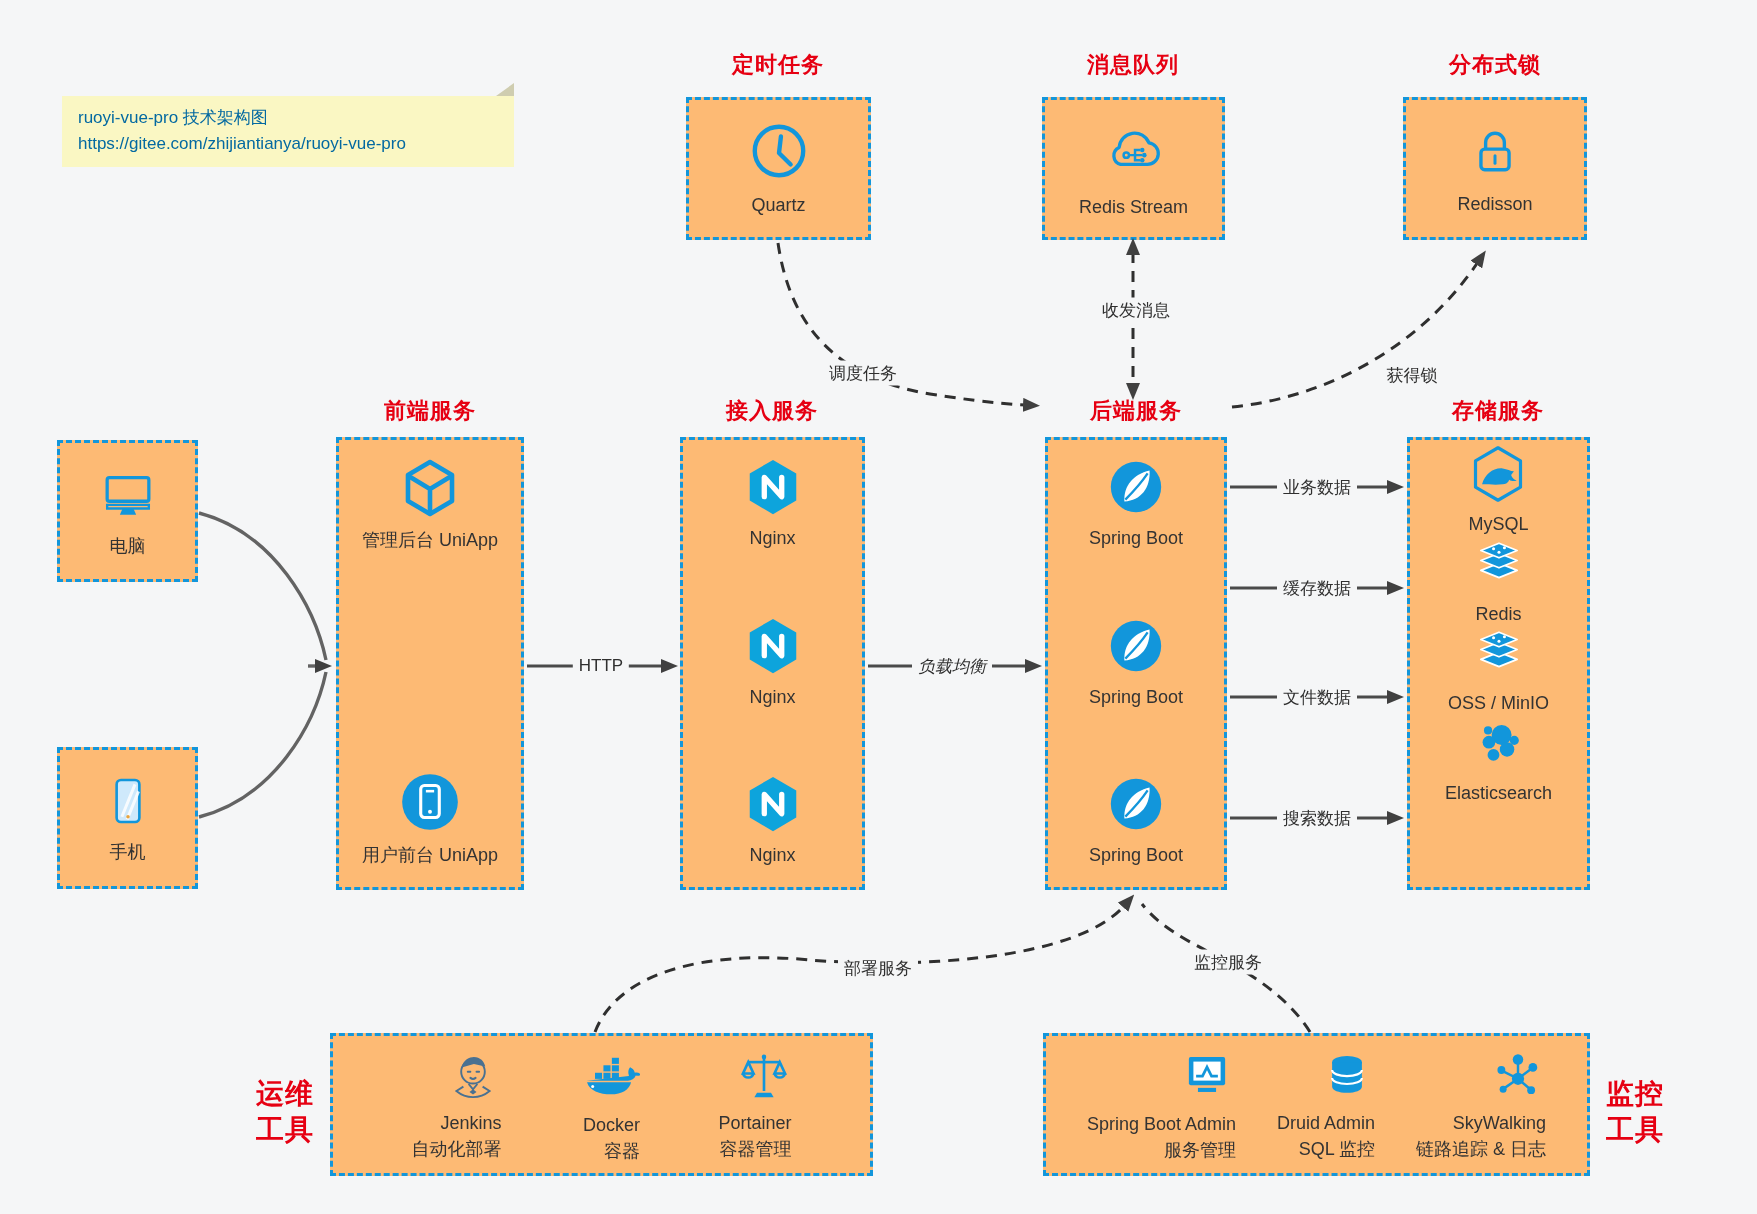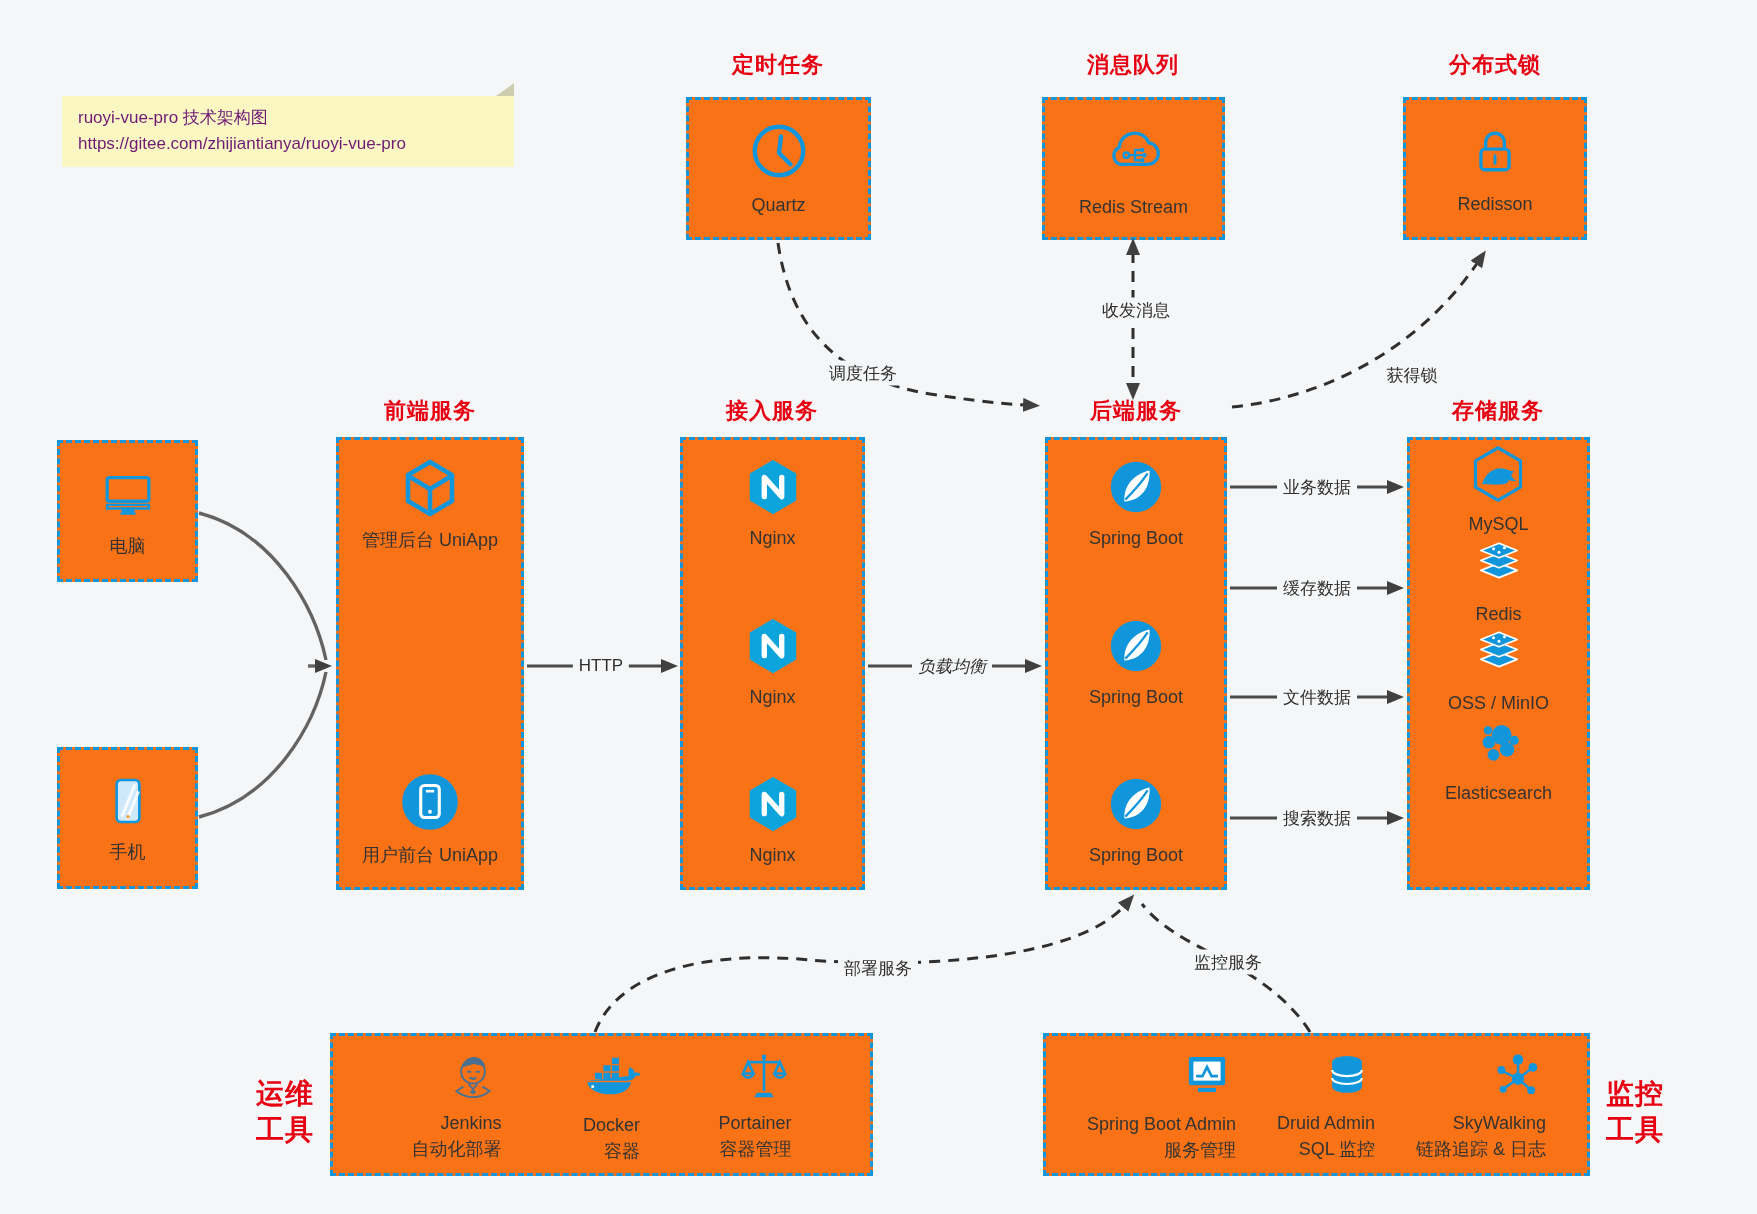--- a/index.html
+++ b/index.html
@@ -1,35 +1,35 @@
 <!DOCTYPE html>
 <html><head>
 <meta charset="utf-8">
 <style>
   html,body{margin:0;padding:0;background:#f5f6f7;}
   .canvas{position:relative;width:1757px;height:1214px;background:#f5f6f7;overflow:hidden;
           font-family:"Liberation Sans","DejaVu Sans",sans-serif;color:#333;}
-  .box{position:absolute;background:#f97316;border:3px dashed #1296db;box-sizing:border-box;z-index:2;}
+  .box{position:absolute;background:#fdba74;border:3px dashed #1296db;box-sizing:border-box;z-index:2;}
   .gtitle{position:absolute;transform:translateX(-50%);color:#e60012;font-weight:bold;
           font-size:22px;white-space:nowrap;z-index:4;letter-spacing:1px;}
   .col{display:flex;flex-direction:column;align-items:center;justify-content:space-between;
        padding:16px 0 20px 0;}
   .col4{display:flex;flex-direction:column;align-items:center;justify-content:flex-start;padding:4px 0;}
   .cbox{display:flex;flex-direction:column;align-items:center;justify-content:center;gap:9px;}
   .item{display:flex;flex-direction:column;align-items:center;gap:6px;}
   .ilabel{font-size:18px;color:#333;white-space:nowrap;line-height:1.2;}
   .row{display:flex;flex-direction:row;align-items:center;justify-content:space-evenly;}
   .bitem{display:flex;flex-direction:column;align-items:flex-end;gap:3px;}
   .bname,.bdesc{font-size:18px;color:#333;white-space:nowrap;line-height:1.25;}
   .edge-label{position:absolute;transform:translate(-50%,-50%);background:#f5f6f7;
               padding:1px 6px;font-size:17px;color:#2f2f2f;white-space:nowrap;z-index:4;}
   .side-label{position:absolute;color:#e60012;font-weight:bold;font-size:28px;line-height:1.3;
               text-align:center;z-index:4;letter-spacing:1px;}
   .note{position:absolute;left:62px;top:96px;width:452px;box-sizing:border-box;background:#faf7c3;
-        padding:9px 16px;font-size:17px;line-height:1.55;color:#701a75;z-index:2;}
+        padding:9px 16px;font-size:17px;line-height:1.55;color:#0369a1;z-index:2;}
   .note .fold{position:absolute;top:-13px;right:0;width:0;height:0;
         border-bottom:13px solid #cfcdb0;border-left:18px solid transparent;}
   .overlay{position:absolute;left:0;top:0;z-index:3;pointer-events:none;}
 </style>
 </head>
 <body>
 
 <div class="canvas">
 
   <div class="note">

